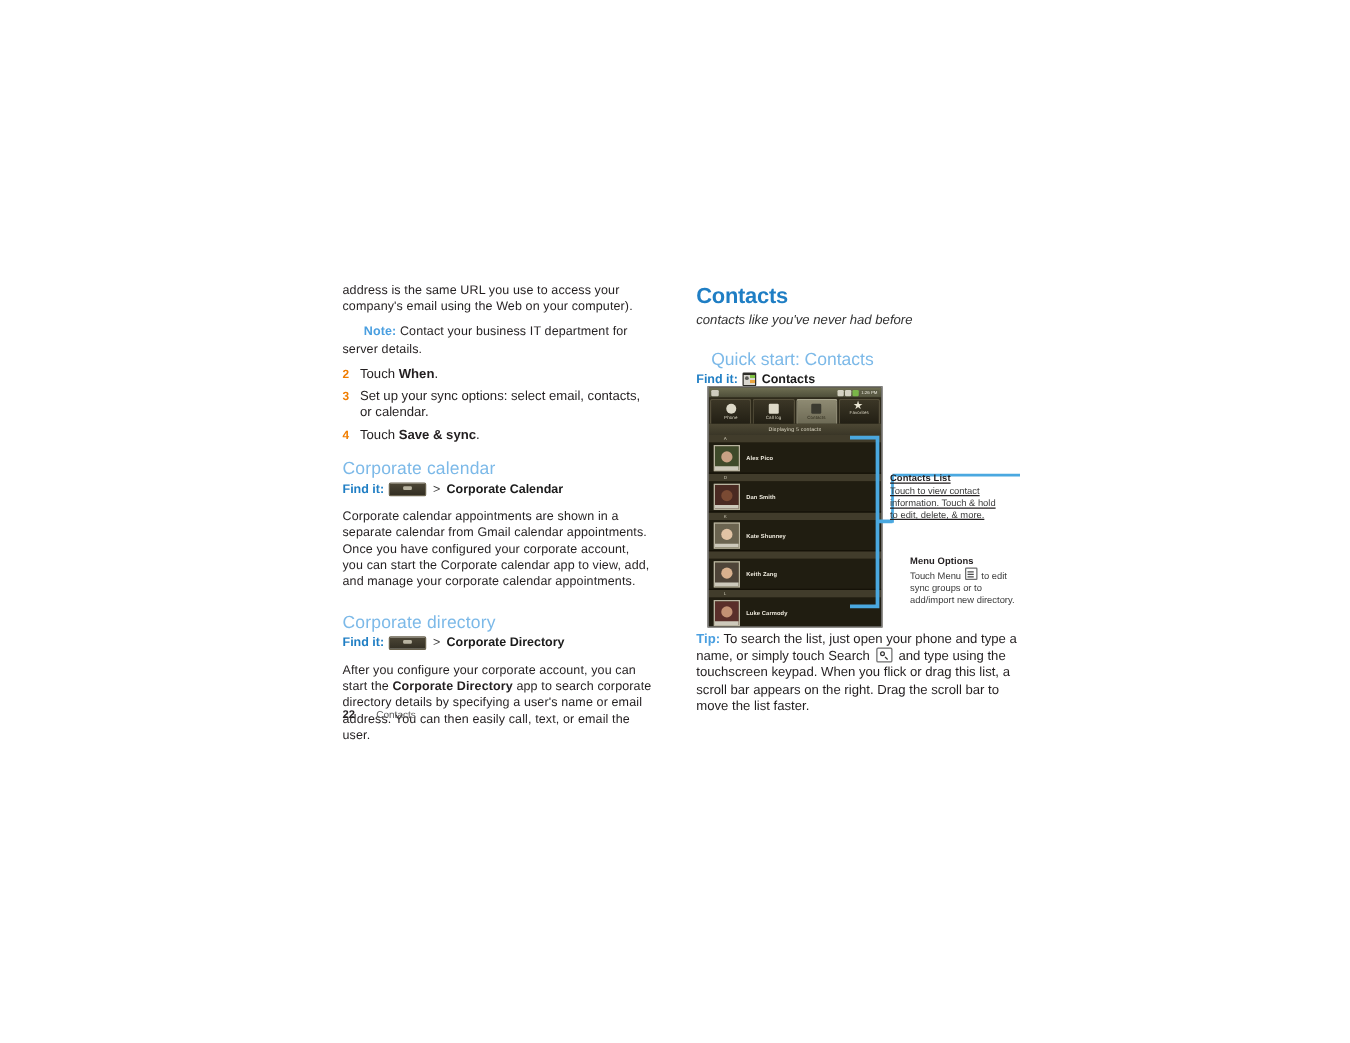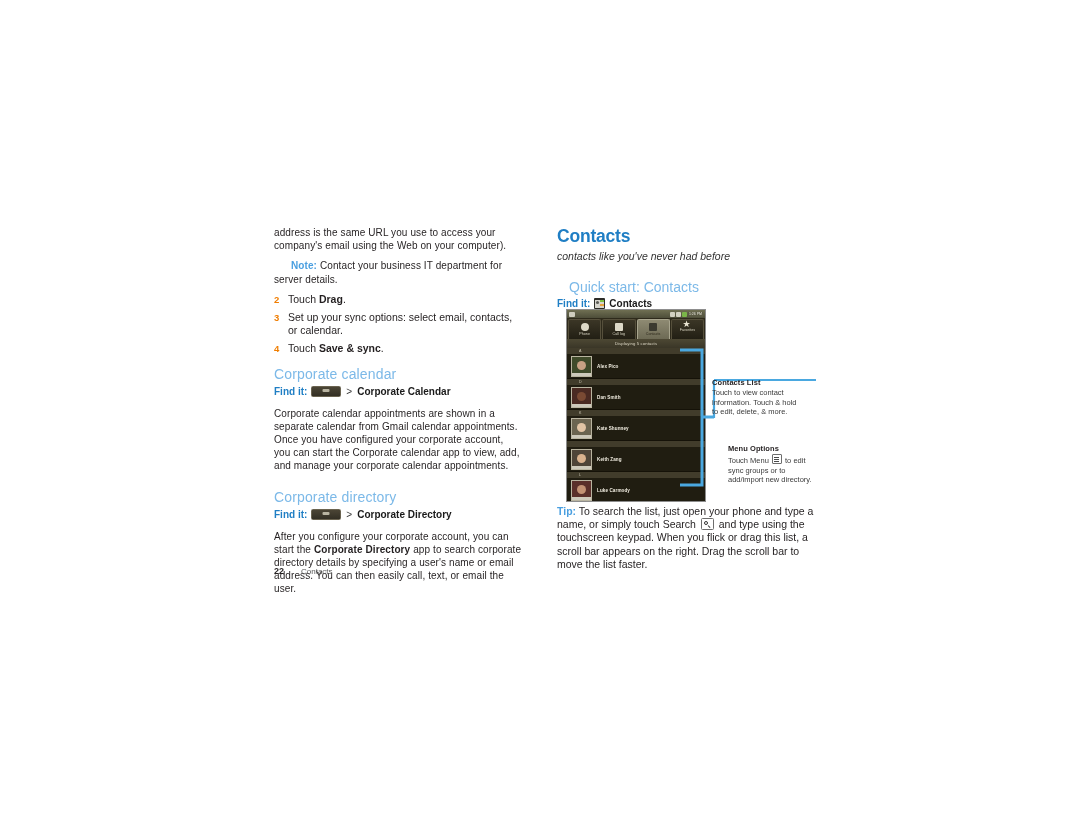--- a/index.html
+++ b/index.html
@@ -356,21 +356,21 @@
     font-weight: bold;
     color: #231f20;
     margin-bottom: 1px;
     letter-spacing: 0.01em;
   }
   .anno .anno-body {
     font-size: 7.5px;
     line-height: 9.6px;
     color: #3b3b3b;
   }
-  .anno-contacts-list { left: 712px; top: 378px; }
+  .anno-contacts-list { left: 712px; top: 378px; text-decoration: underline; }
   .anno-menu-options { left: 712px; top: 444px; margin-left: 16px; }
 
   .inline-key {
     display: inline-block;
     width: 8px; height: 8px;
     border: 1px solid #6d6d6d;
     border-radius: 1px;
     position: relative;
     vertical-align: -1px;
     background: #fff;
@@ -456,21 +456,21 @@
   <div class="col-left">
 
     <p class="body-text">address is the same URL you use to access your company's email using the Web on your computer).</p>
 
     <p class="body-text">
       <span class="note-lead">Note:</span><span> Contact your business IT department for server details.</span>
     </p>
 
     <ul class="steps">
       <li>
-        <span class="num">2</span><span>Touch </span><b>Drag</b><span>.</span>
+        <span class="num">2</span><span>Touch </span><b>When</b><span>.</span>
       </li>
       <li>
         <span class="num">3</span><span>Set up your sync options: select email, contacts, or calendar.</span><b></b><span></span>
       </li>
       <li>
         <span class="num">4</span><span>Touch </span><b>Save &amp; sync</b><span>.</span>
       </li>
     </ul>
 
     <h2 class="sec-head">Corporate calendar</h2>

